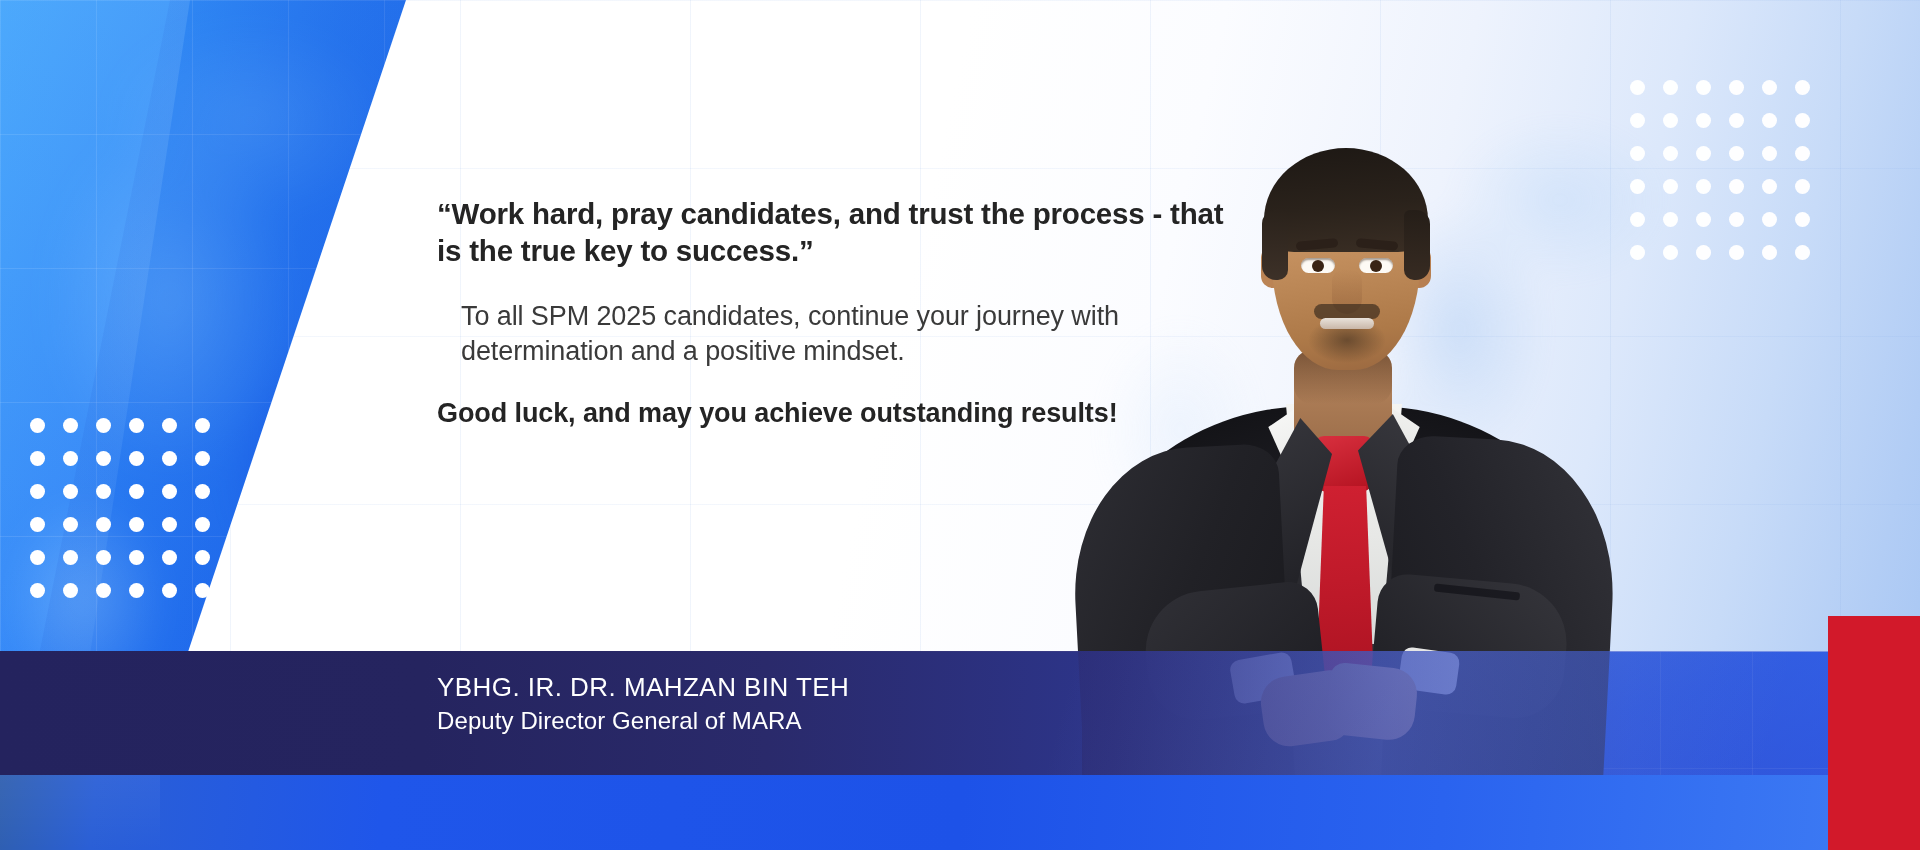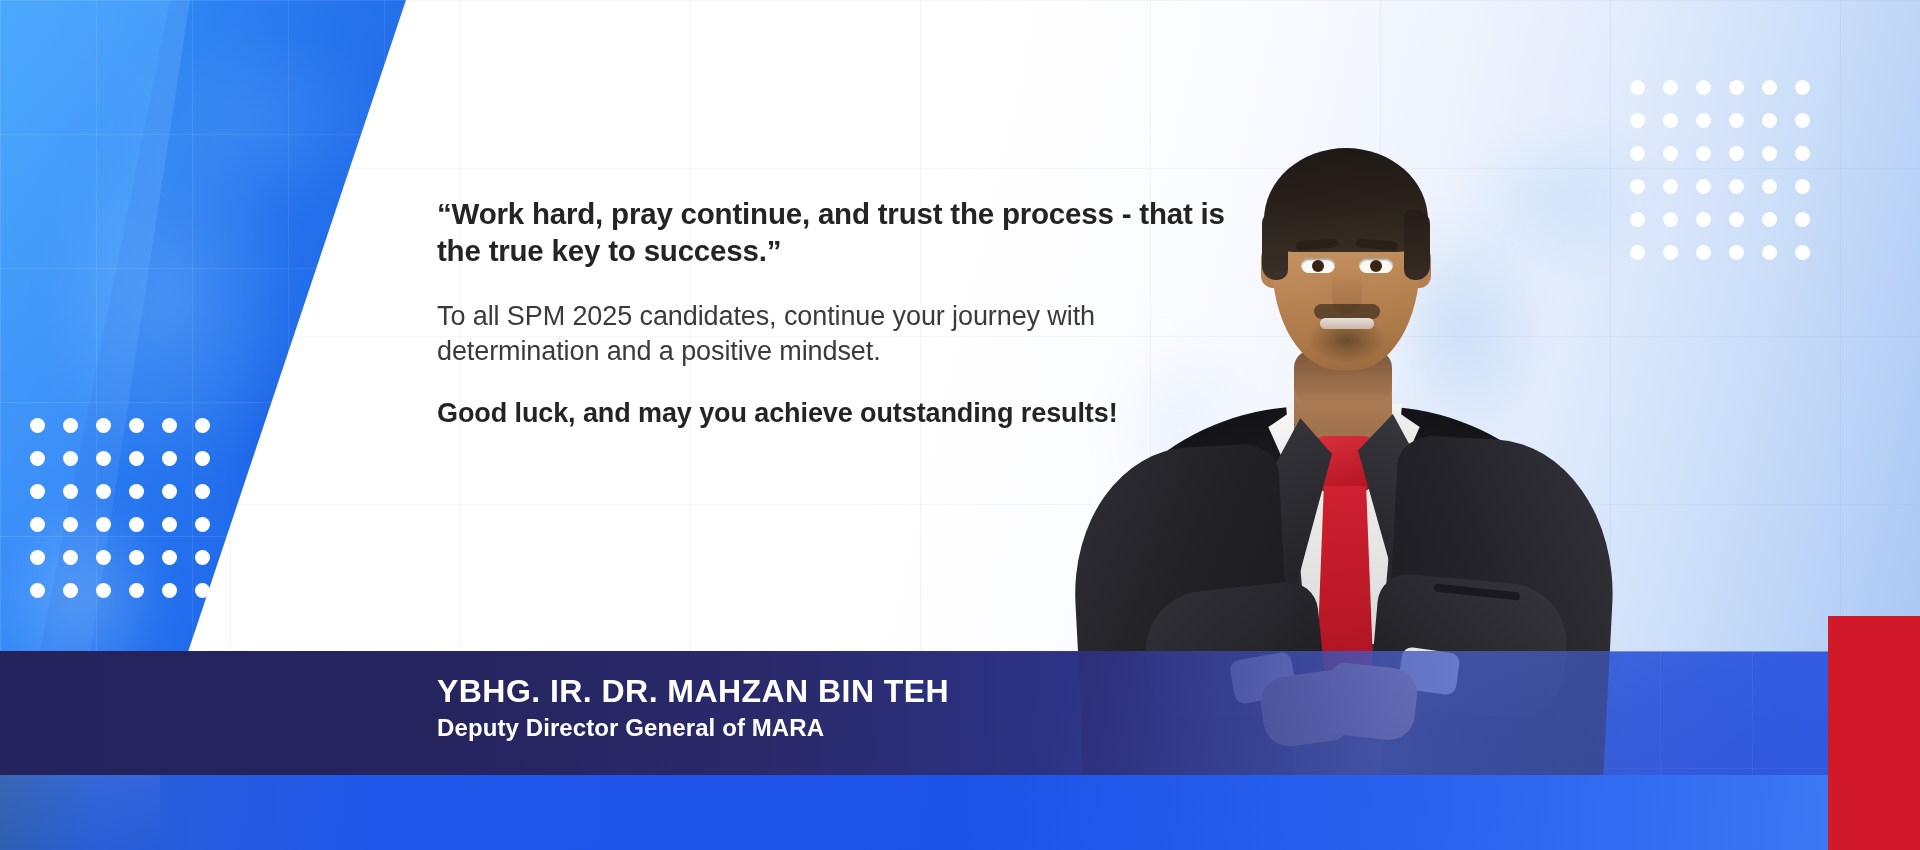--- a/index.html
+++ b/index.html
@@ -155,20 +155,21 @@
   }
   .quote{
     font-size:29.5px; font-weight:bold; line-height:1.26;
     letter-spacing:-.2px; color:#242424;
     margin-bottom:30px;
   }
   .para{
     font-size:27px; font-weight:normal; line-height:1.28;
     color:#3a3a3a; margin-bottom:28px;
     letter-spacing:-.1px;
+    margin-left:24px;
   }
   .closing{
     font-size:27px; font-weight:bold; line-height:1.28;
     color:#242424; letter-spacing:-.1px;
   }
 
   
   .namebar{
     position:absolute; left:0; top:651px; width:1920px; height:124px;
     background:linear-gradient(90deg,
@@ -177,25 +178,25 @@
       rgba(58,85,205,.62) 85%, rgba(62,96,225,.48) 100%);
   }
   .namebar-sheen{
     position:absolute; left:0; top:0; width:1920px; height:124px;
     background:linear-gradient(105deg, rgba(255,255,255,0) 55%, rgba(140,175,245,.16) 72%, rgba(255,255,255,0) 92%);
   }
   .nametext{
     position:absolute; left:437px; top:672px; color:#ffffff;
   }
   .name{
-    font-size:32px; font-weight:bold; letter-spacing:.45px;
+    font-size:26px; font-weight:normal; letter-spacing:.45px;
     line-height:1.22;
   }
   .role{
-    font-size:24px; font-weight:bold; letter-spacing:.1px;
+    font-size:24px; font-weight:normal; letter-spacing:.1px;
     line-height:1.25; margin-top:2px;
   }
 
   
   .person{
     position:absolute; left:1082px; top:118px; width:520px; height:732px;
   }
   
   .suit{
     position:absolute; left:0; top:288px; width:520px; height:444px;
@@ -463,21 +464,21 @@
       <span></span>
     <span></span>
       <span></span>
       <span></span>
       <span></span>
       <span></span>
       <span></span>
   </div>
 
   <div class="content">
-    <div class="quote">“Work hard, pray continue, and trust the process - that is the true key to success.”</div>
+    <div class="quote">“Work hard, pray candidates, and trust the process - that is the true key to success.”</div>
     <div class="para">To all SPM 2025 candidates, continue your journey with determination and a positive mindset.</div>
     <div class="closing">Good luck, and may you achieve outstanding results!</div>
   </div>
 
   <div class="person">
     <div class="person-base"></div>
     <div class="suit"></div>
     <div class="shirt"></div>
     <div class="collar-l"></div>
     <div class="collar-r"></div>

